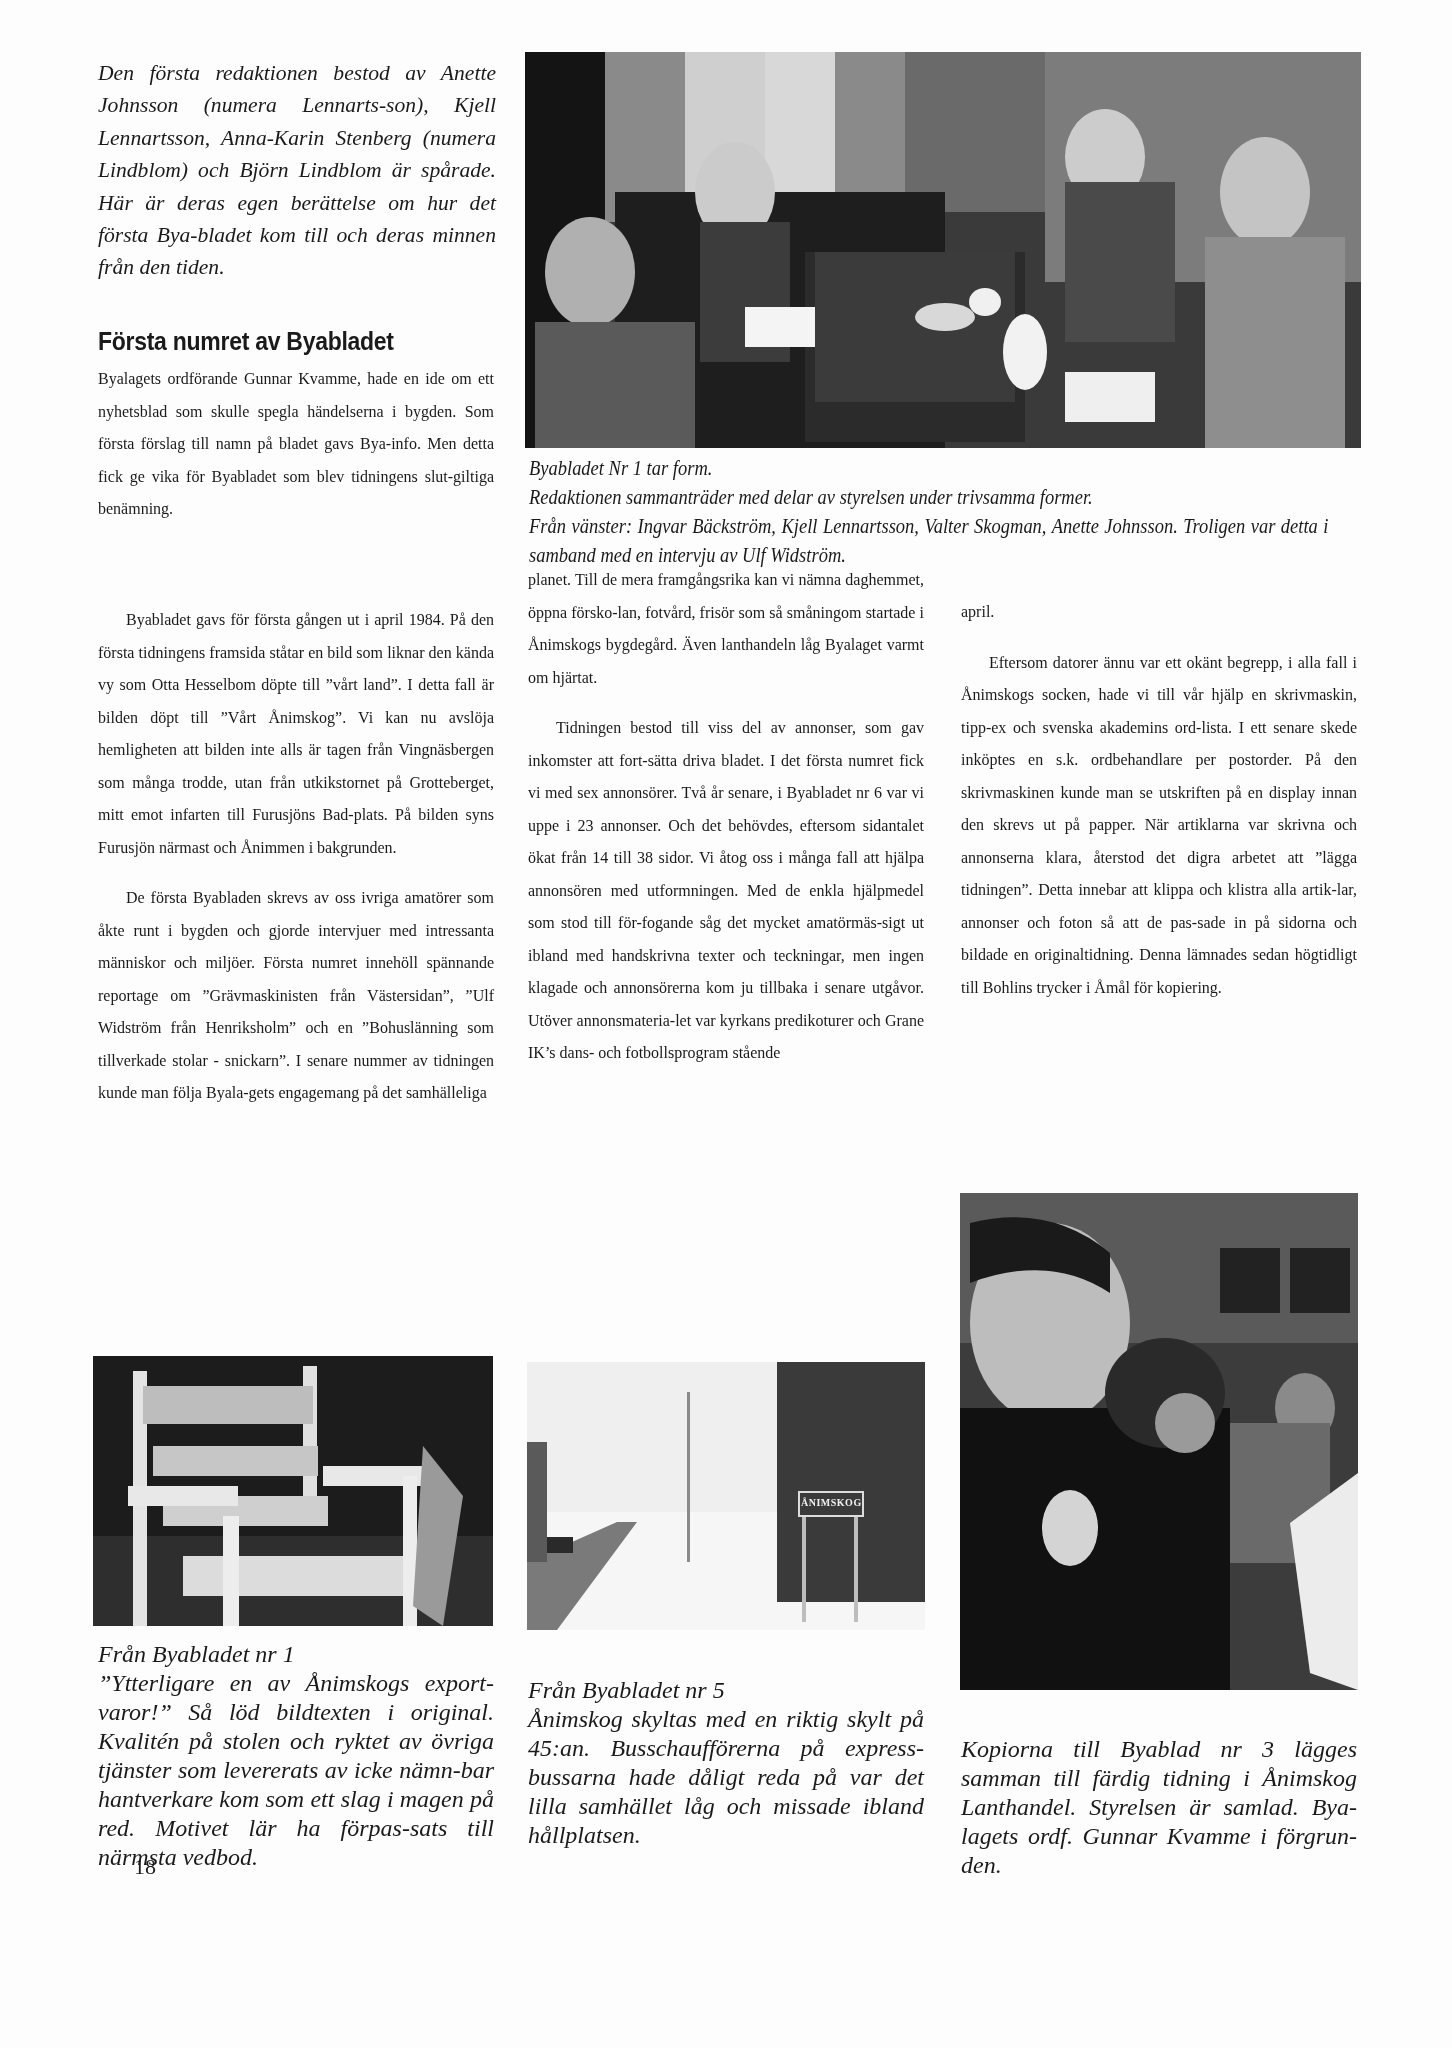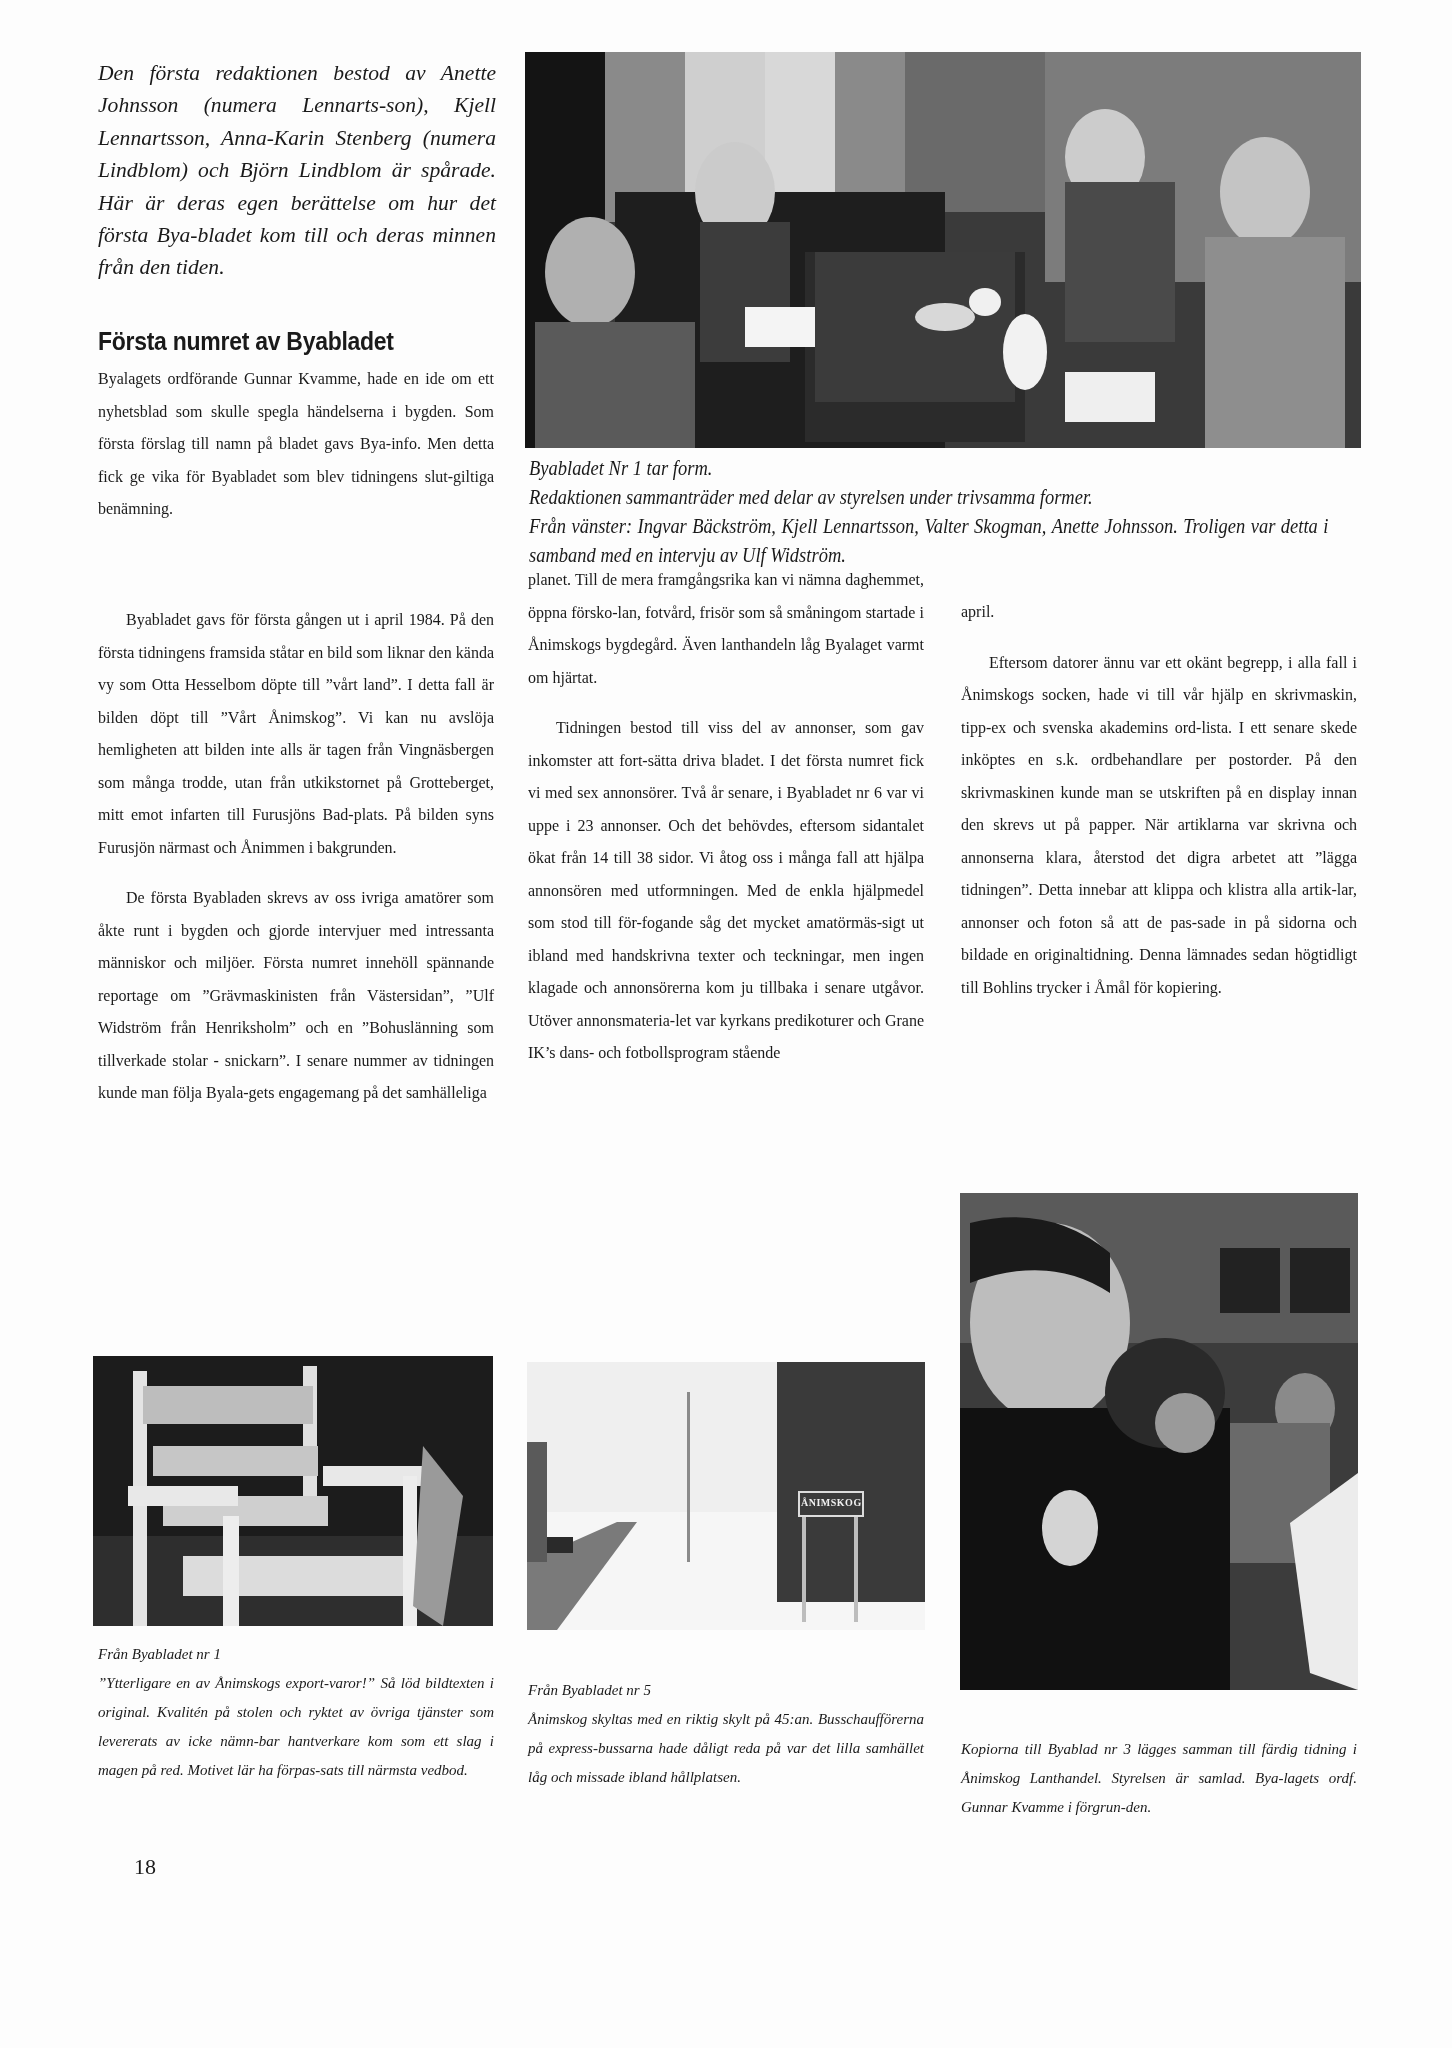--- a/index.html
+++ b/index.html
@@ -17,21 +17,21 @@
   .intro { font-size: 21.6px; line-height: 32.4px; font-style: italic; text-align: justify; margin: 0; }
   .heading {
     font-family: "Liberation Sans", "DejaVu Sans", sans-serif;
     font-weight: bold; font-size: 25px; line-height: 30px; margin: 0;
     letter-spacing: -0.3px; transform: scaleX(0.92); transform-origin: left;
   }
   .caption-cond {
     font-style: italic; font-size: 21.5px; line-height: 29px; margin: 0;
     transform: scaleX(0.86); transform-origin: left top; width: 116%;
   }
-  .caption { font-style: italic; font-size: 15px; line-height: 29px; text-align: justify; margin: 0; }
+  .caption { font-style: italic; font-size: 24px; line-height: 29px; text-align: justify; margin: 0; }
   .photo { position: absolute; overflow: hidden; }
   .photo svg { width: 100%; height: 100%; display: block; }
   .page-number { font-size: 22px; }
 </style>
 </head>
 <body>
 
 <p class="abs intro" style="left:98px; top:57px; width:398px;">Den första redaktionen bestod av Anette Johnsson (numera Lennarts-son), Kjell Lennartsson, Anna-Karin Stenberg (numera Lindblom) och Björn Lindblom är spårade. Här är deras egen berättelse om hur det första Bya-bladet kom till och deras minnen från den tiden.</p>
 
 <h2 class="abs heading" style="left:98px; top:326px; width:420px;">Första numret av Byabladet</h2>

